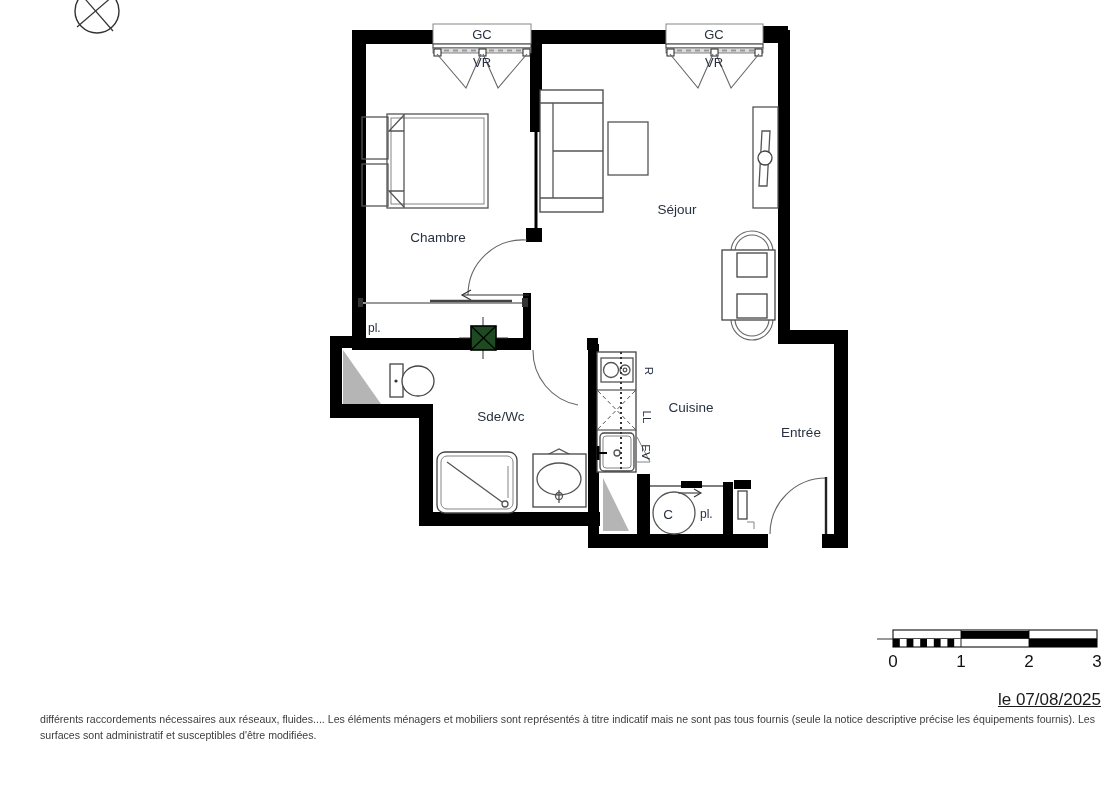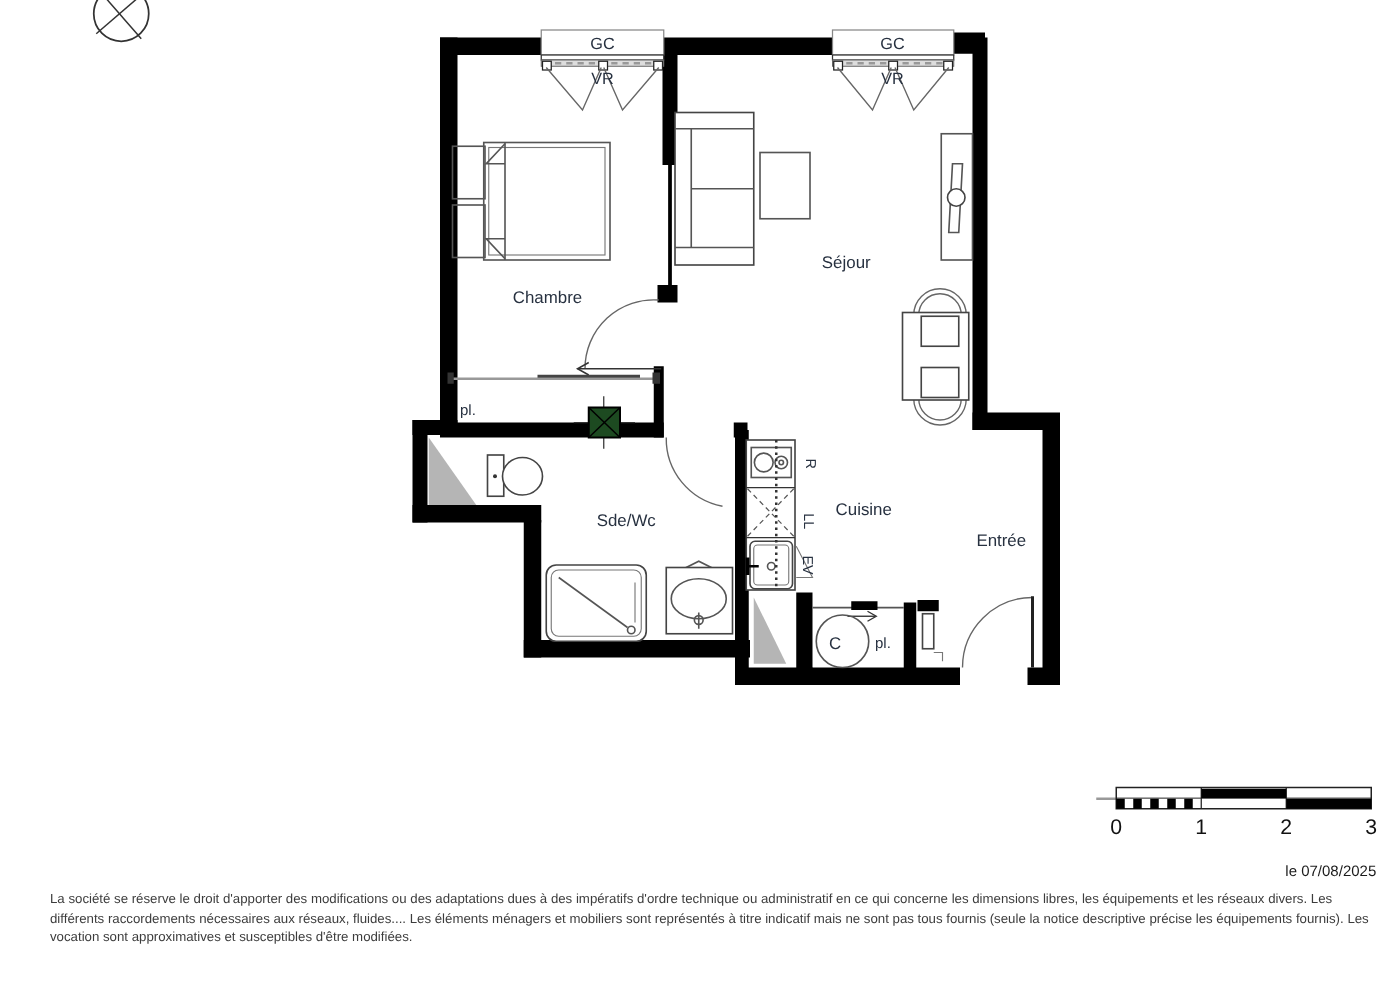--- a/index.html
+++ b/index.html
@@ -9,21 +9,21 @@
   .room-label{font-size:13.5px;fill:#273140;}
   .small-label{font-size:12px;fill:#273140;}
   .win-label{font-size:13px;fill:#273140;}
   .appl-label{font-size:11.5px;fill:#273140;}
   .scale-num{font-size:17px;fill:#111;}
   .wall{fill:#000;}
   .furn{fill:none;stroke:#555;stroke-width:1.3;}
   .furn-f{fill:#fff;stroke:#444;stroke-width:1.3;}
   .thin{fill:none;stroke:#777;stroke-width:0.9;}
   .arc{fill:none;stroke:#666;stroke-width:1.1;}
-  #date-label{position:absolute;top:690px;right:16px;font-size:12px;color:#1a1a1a;}
+  #date-label{position:absolute;top:690px;right:16px;font-size:17px;color:#1a1a1a;text-decoration:underline;}
   #disclaimer{position:absolute;left:40px;top:712px;font-size:10.6px;line-height:15.6px;
               color:#3c3c3c;white-space:nowrap;}
 </style>
 </head>
 <body>
 
 <svg id="plan-svg" width="1117" height="800" viewBox="0 0 1117 800" xmlns="http://www.w3.org/2000/svg">
 
   <g>
     <circle cx="97" cy="11" r="22" fill="none" stroke="#333" stroke-width="1.4"></circle>
@@ -224,16 +224,15 @@
     <text class="scale-num" x="893" y="667" text-anchor="middle">0</text>
     <text class="scale-num" x="961" y="667" text-anchor="middle">1</text>
     <text class="scale-num" x="1029" y="667" text-anchor="middle">2</text>
     <text class="scale-num" x="1097" y="667" text-anchor="middle">3</text>
   </g>
 </svg>
 
 <div id="date-label">le 07/08/2025</div>
 
 <div id="disclaimer">
-  <div>La société se réserve le droit d'apporter des modifications ou des adaptations dues à des impératifs d'ordre technique ou administratif en ce qui concerne les dimensions libres, les équipements et les réseaux divers. Les</div>
   <div>différents raccordements nécessaires aux réseaux, fluides.... Les éléments ménagers et mobiliers sont représentés à titre indicatif mais ne sont pas tous fournis (seule la notice descriptive précise les équipements fournis). Les</div>
-  <div>vocation sont approximatives et susceptibles d'être modifiées.</div>
+  <div>surfaces sont administratif et susceptibles d'être modifiées.</div>
 </div>
 
 </body></html>

